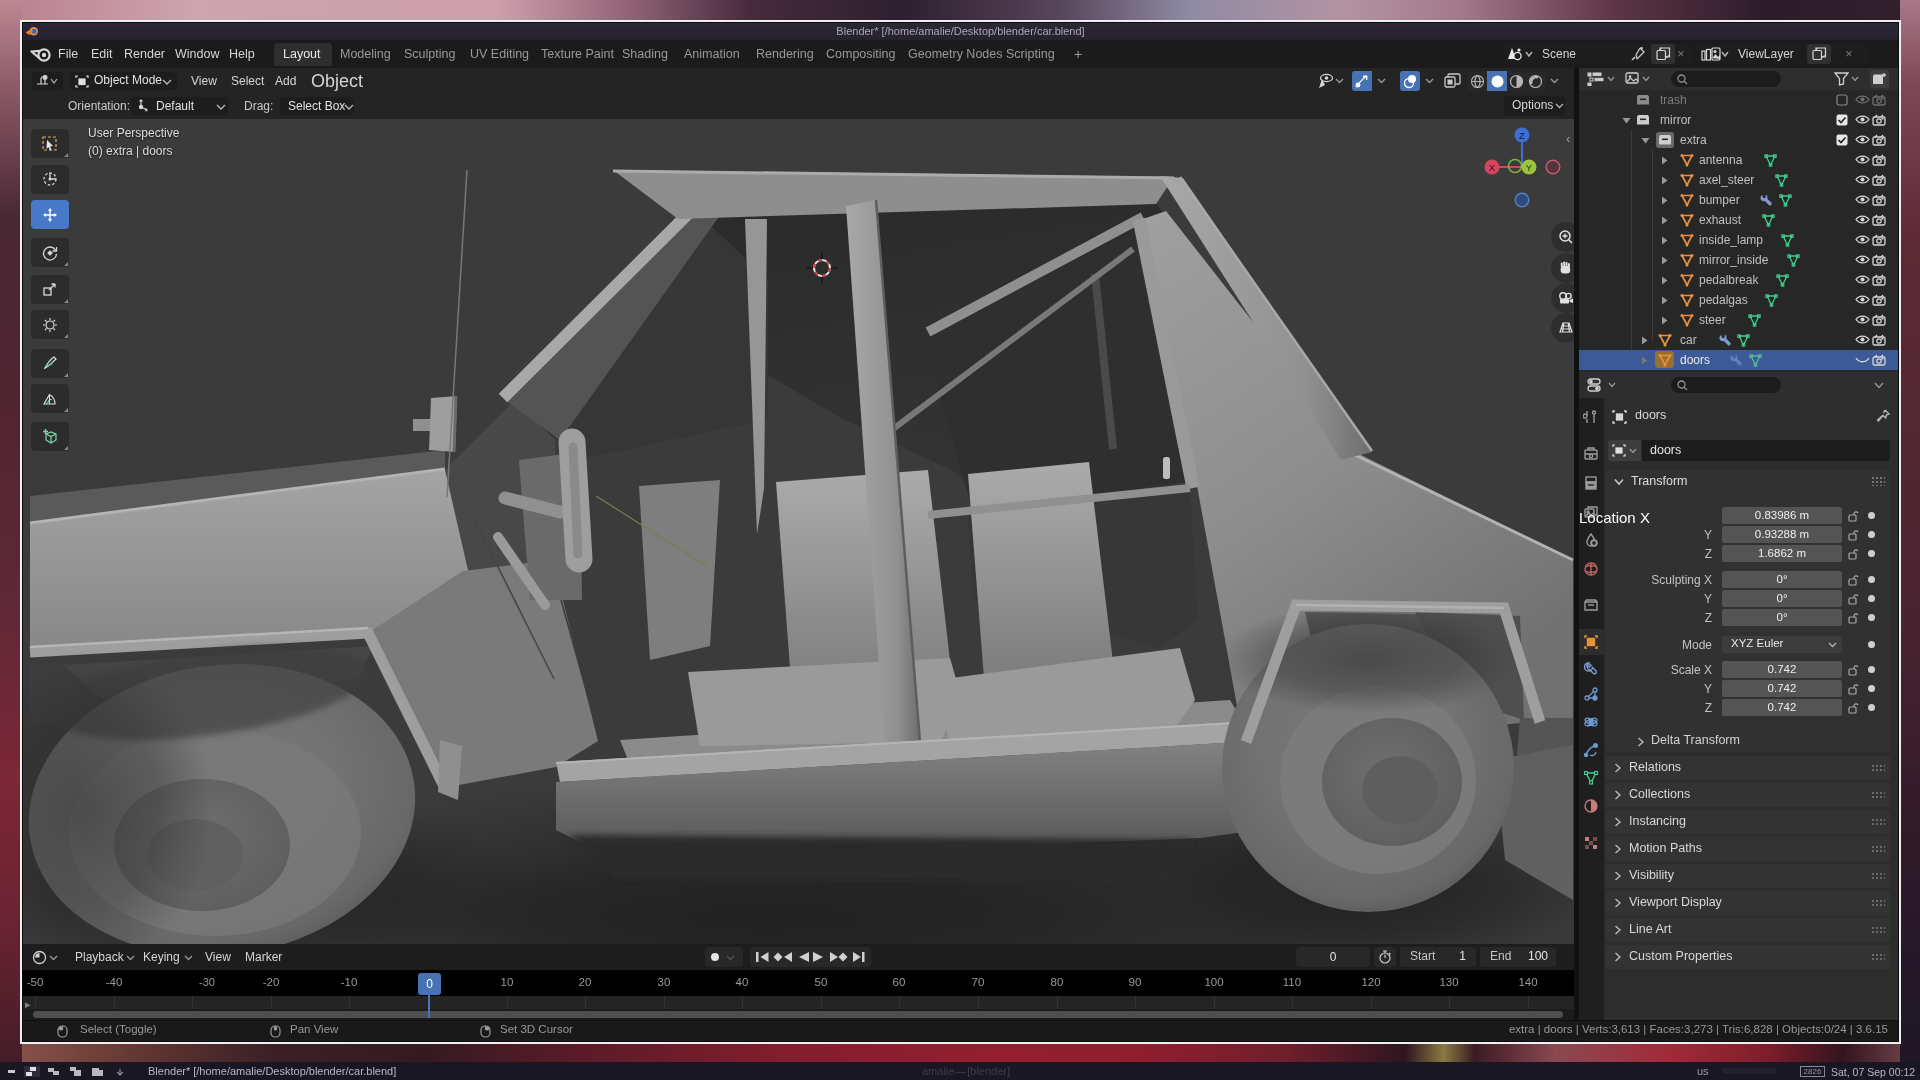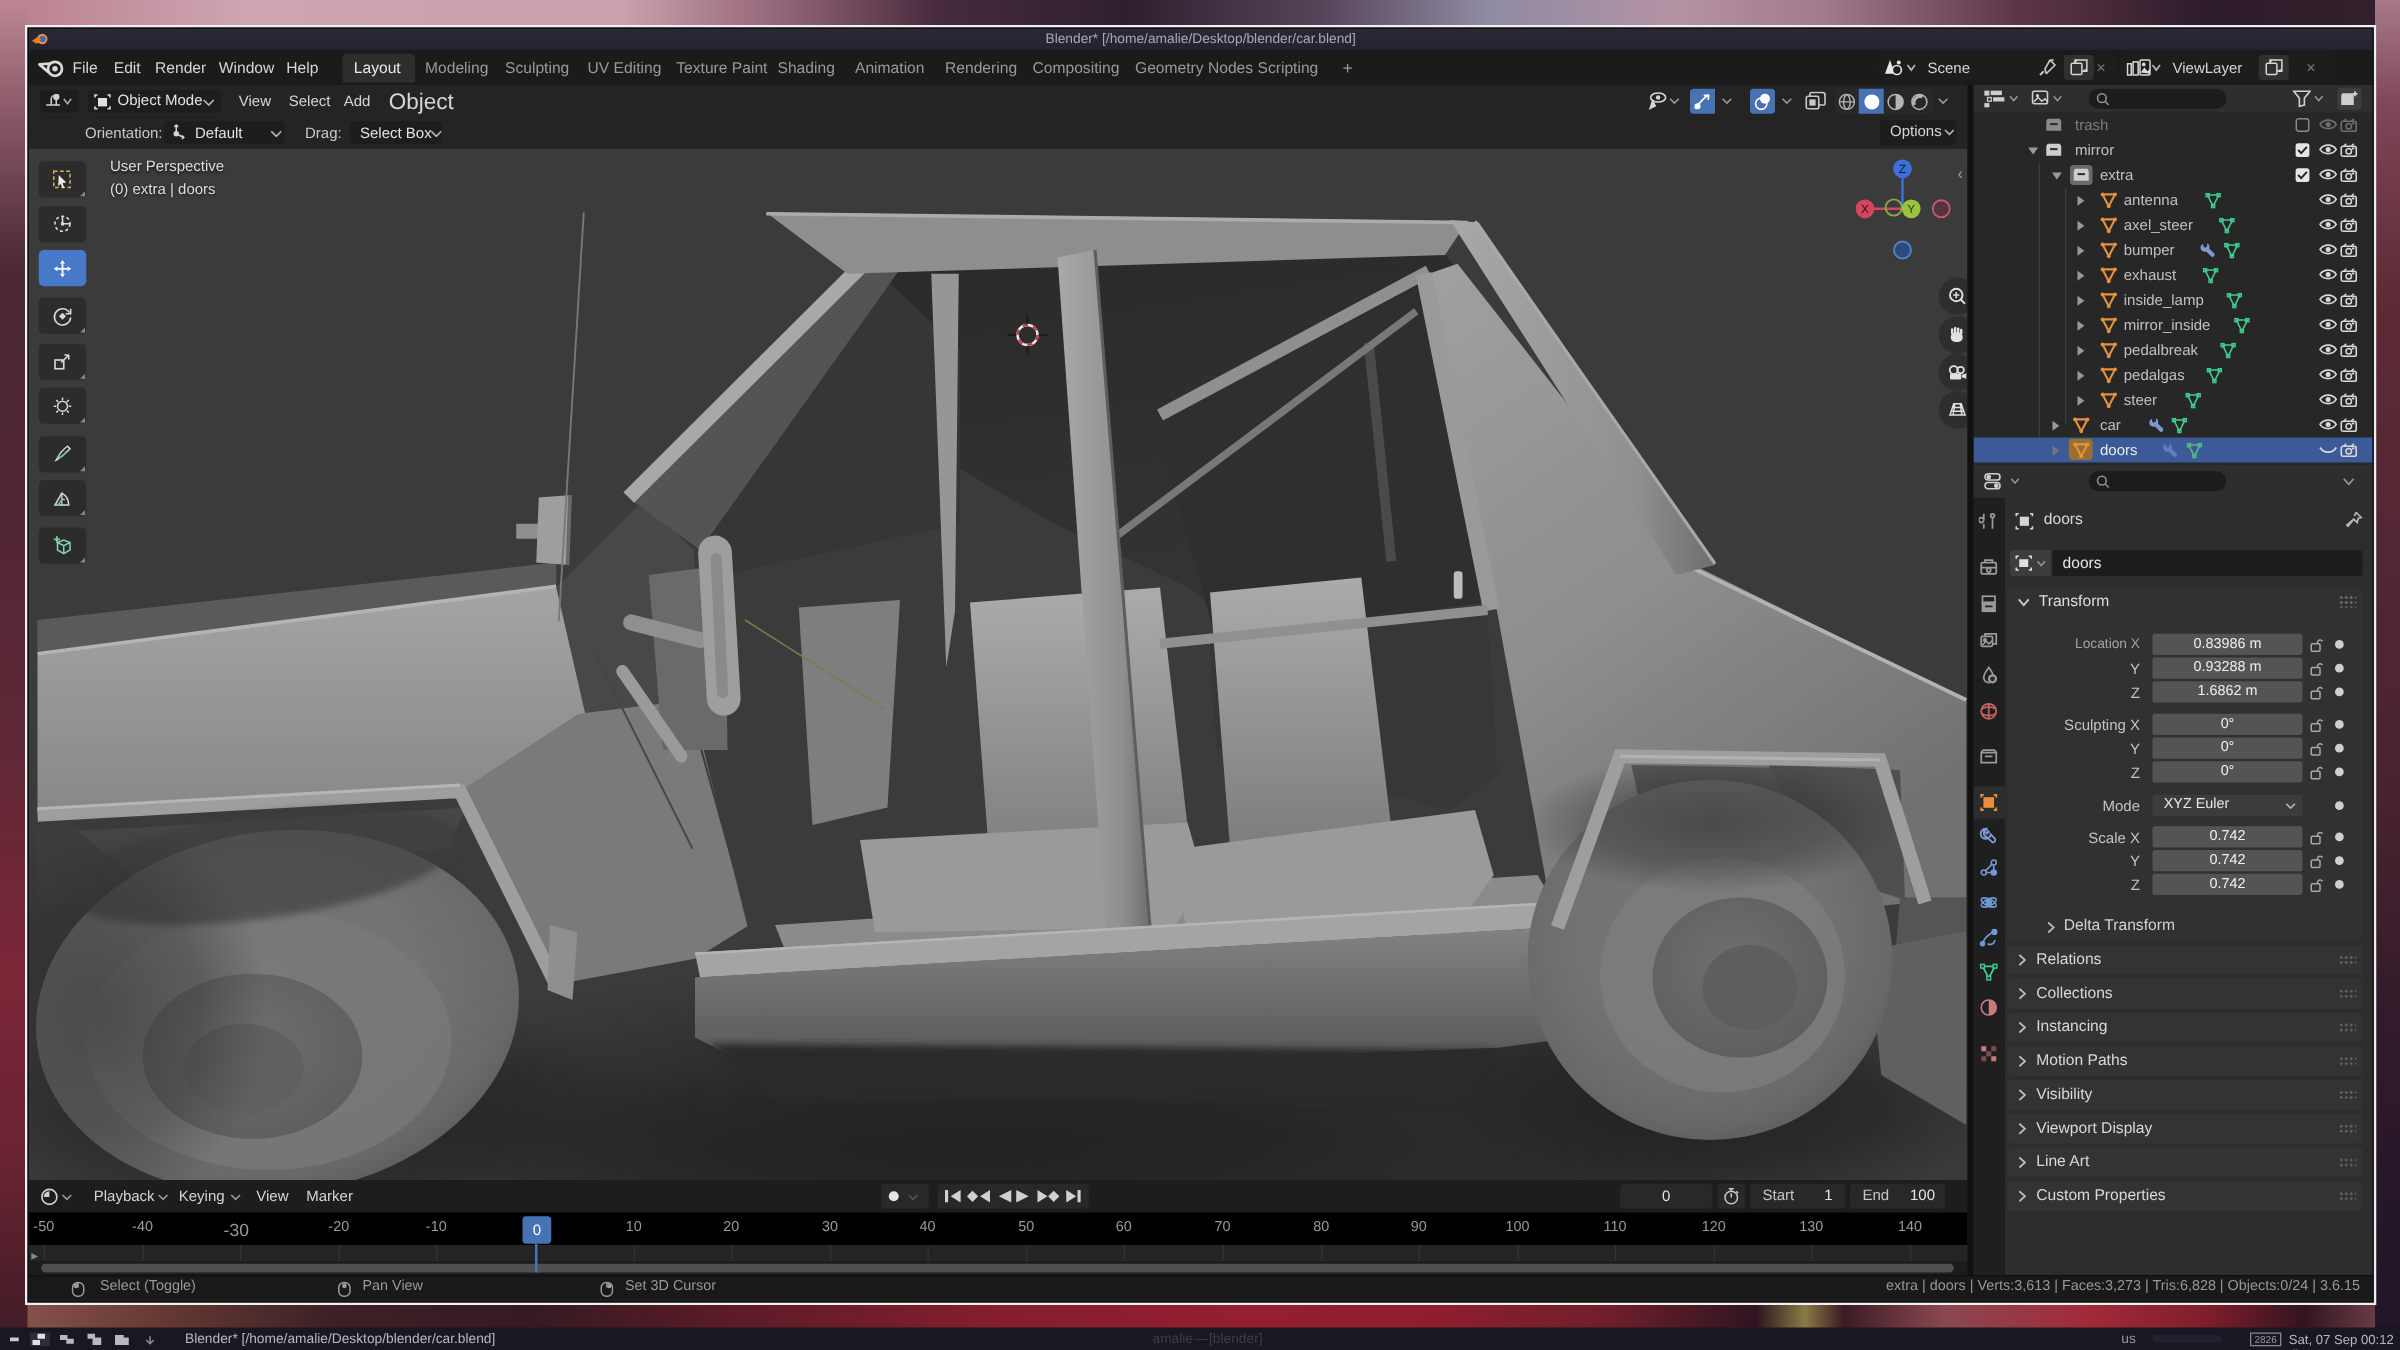--- a/index.html
+++ b/index.html
@@ -562,21 +562,21 @@
               <i style="font-style:normal;position:absolute;right:10px;top:2px;color:#e8e8e8;">1</i>
             </span>
         <span class="abs" style="left:1457px;top:3px;width:76px;height:20px;background:#282828;border-radius:3px;color:#c5c5c5;font-size:12px;">
               <i style="font-style:normal;position:absolute;left:10px;top:2px;">End</i>
               <i style="font-style:normal;position:absolute;right:8px;top:2px;color:#e8e8e8;">100</i>
             </span>
       </div>
       <div id="tlruler">
             <span class="abs" style="left:-8px;top:6px;width:40px;text-align:center;color:#9a9a9a;font-size:11.5px;">-50</span>
             <span class="abs" style="left:71px;top:6px;width:40px;text-align:center;color:#9a9a9a;font-size:11.5px;">-40</span>
-            <span class="abs" style="left:146px;top:6px;width:40px;text-align:center;color:#9a9a9a;font-size:14px;">-30</span>
+            <span class="abs" style="left:164px;top:6px;width:40px;text-align:center;color:#9a9a9a;font-size:11px;">-30</span>
             <span class="abs" style="left:228px;top:6px;width:40px;text-align:center;color:#9a9a9a;font-size:11.5px;">-20</span>
             <span class="abs" style="left:306px;top:6px;width:40px;text-align:center;color:#9a9a9a;font-size:11.5px;">-10</span>
             <span class="abs" style="left:464px;top:6px;width:40px;text-align:center;color:#9a9a9a;font-size:11.5px;">10</span>
             <span class="abs" style="left:542px;top:6px;width:40px;text-align:center;color:#9a9a9a;font-size:11.5px;">20</span>
             <span class="abs" style="left:621px;top:6px;width:40px;text-align:center;color:#9a9a9a;font-size:11.5px;">30</span>
             <span class="abs" style="left:699px;top:6px;width:40px;text-align:center;color:#9a9a9a;font-size:11.5px;">40</span>
             <span class="abs" style="left:778px;top:6px;width:40px;text-align:center;color:#9a9a9a;font-size:11.5px;">50</span>
             <span class="abs" style="left:856px;top:6px;width:40px;text-align:center;color:#9a9a9a;font-size:11.5px;">60</span>
             <span class="abs" style="left:935px;top:6px;width:40px;text-align:center;color:#9a9a9a;font-size:11.5px;">70</span>
             <span class="abs" style="left:1014px;top:6px;width:40px;text-align:center;color:#9a9a9a;font-size:11.5px;">80</span>
@@ -1165,21 +1165,21 @@
               <path d="M1 1 l3 3.5 L7 1" fill="none" stroke="#999" stroke-width="1.2"></path>
             </svg>
             <span class="abs" style="left:63px;top:68px;width:248px;height:21px;background:#1d1d1d;border-radius:0 3px 3px 0;"></span>
             <span class="abs" style="left:71px;top:71px;color:#e4e4e4;font-size:12.5px;">doors</span>
             <span class="abs" style="left:27px;top:98px;width:284px;height:282px;background:#313131;border-radius:4px;"></span>
             <svg class="abs" style="left:35px;top:106px" width="10" height="8" viewBox="0 0 10 8">
               <path d="M1 1.5 L5 6 L9 1.5" fill="none" stroke="#ccc" stroke-width="1.5"></path>
             </svg>
             <span class="abs" style="left:52px;top:102px;color:#dedede;font-size:12.5px;">Transform</span>
             <span class="abs" style="left:292px;top:104px;width:14px;height:10px;background-image:radial-gradient(#777 1px, transparent 1px);background-size:4px 4px;"></span>
-            <span class="abs" style="left:0px;top:137px;width:133px;text-align:right;color:#a3a3a3;font-size:11px;">Location X</span>
+            <span class="abs" style="left:0px;top:137px;width:133px;text-align:left;color:#ffffff;font-size:15px;">Location X</span>
             <span class="abs" style="left:143px;top:135px;width:120px;height:17px;background:#545454;border-radius:2px;text-align:center;line-height:17px;color:#efefef;font-size:11.5px;">0.83986 m</span>
             <svg class="abs" style="left:268px;top:138px" width="12" height="12" viewBox="0 0 12 12">
               <g fill="none" stroke="#a8a8a8" stroke-width="1.2">
                 <rect x="2" y="5" width="7" height="6" rx="1"></rect>
                 <path d="M7 5 V3.5 A2.2 2.2 0 0 1 11 3"></path>
               </g>
             </svg>
             <span class="abs" style="left:289px;top:140px;width:7px;height:7px;border-radius:50%;background:#cfcfcf;"></span>
             <span class="abs" style="left:0px;top:156px;width:133px;text-align:right;color:#c3c3c3;font-size:12px;">Y</span>
             <span class="abs" style="left:143px;top:154px;width:120px;height:17px;background:#545454;border-radius:2px;text-align:center;line-height:17px;color:#efefef;font-size:11.5px;">0.93288 m</span>

